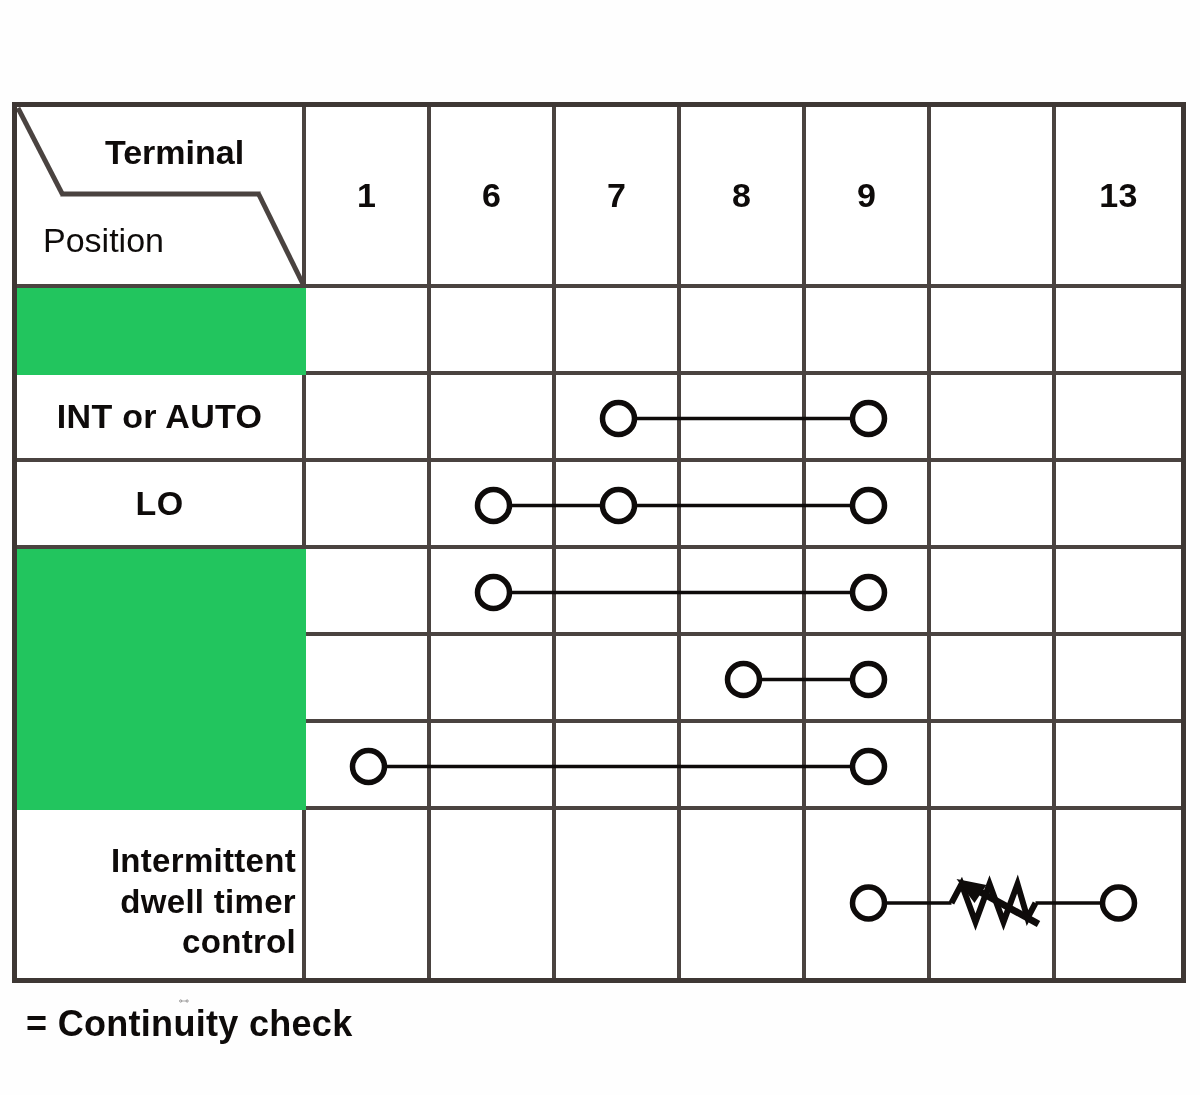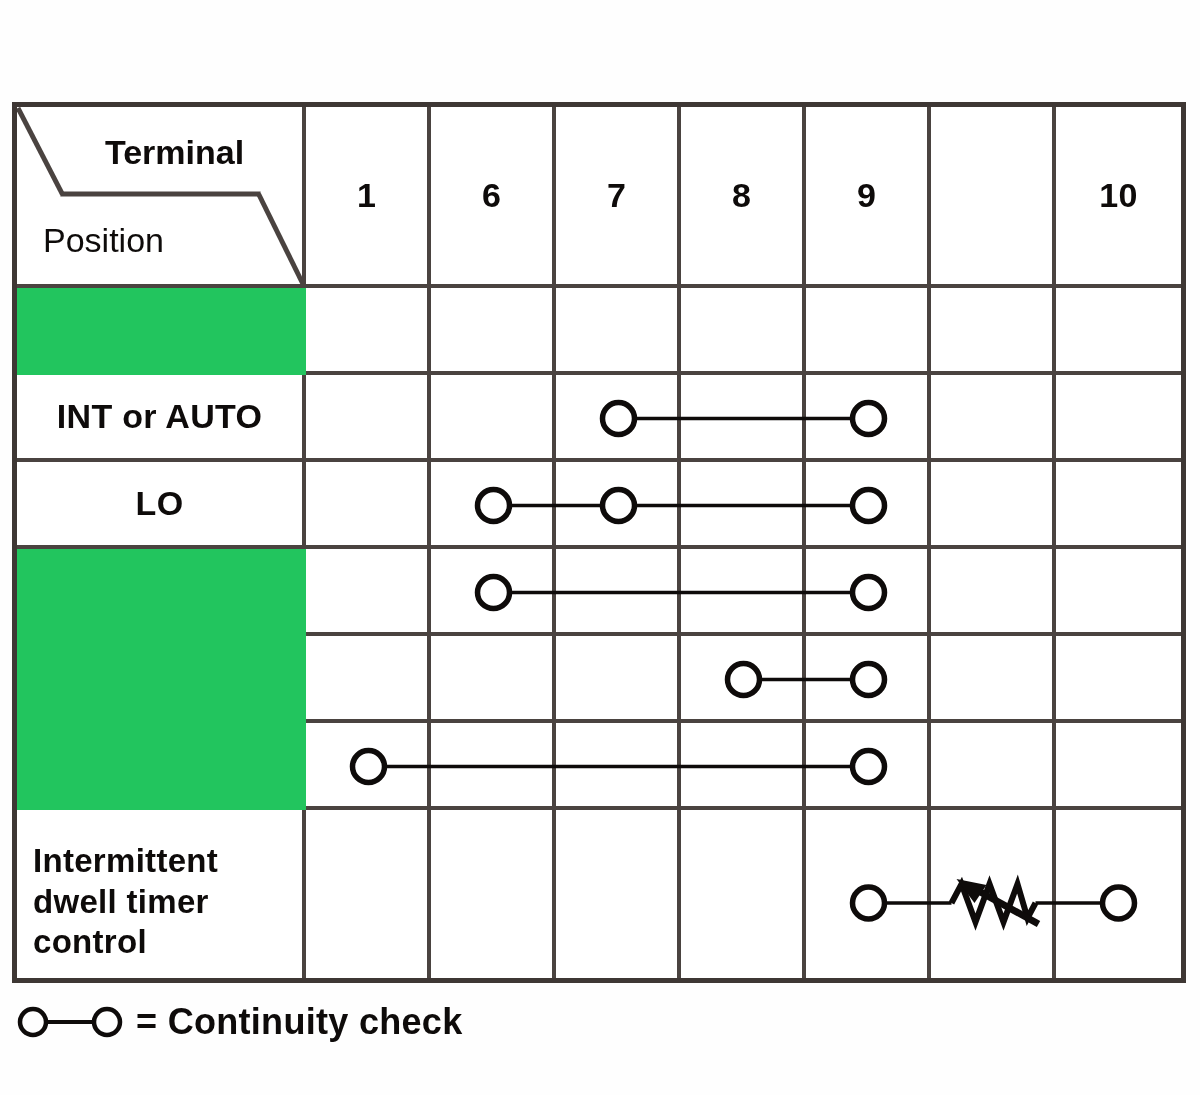--- a/index.html
+++ b/index.html
@@ -34,21 +34,21 @@
   .c1{grid-column:1}.c2{grid-column:2}.c3{grid-column:3}.c4{grid-column:4}
   .c5{grid-column:5}.c6{grid-column:6}.c7{grid-column:7}.c8{grid-column:8}
   .r1{grid-row:1}.r2{grid-row:2}.r3{grid-row:3}.r4{grid-row:4}
   .r5{grid-row:5}.r6{grid-row:6}.r7{grid-row:7}.r8{grid-row:8}
 
   .head, .label{
     font-weight:700;font-size:34px;letter-spacing:.3px;color:var(--ink);
   }
   .label.tall{
     font-size:33px;line-height:1.24;
-    justify-content:flex-start;text-align:left;
+    justify-content:flex-start;text-align:right;
     padding:16px 6px 0 16px;
     align-items:center;display:flex;
   }
   .label.tall .inner{width:100%;}
 
   
   .corner{display:block;}
   .corner svg{position:absolute;left:0;top:0;width:100%;height:100%;}
   .corner .corner-top{
     position:absolute;left:30px;right:0;top:26px;text-align:center;
@@ -58,21 +58,21 @@
     position:absolute;left:26px;top:114px;text-align:left;
     font-weight:400;font-size:34px;
   }
 
   
   #overlay{position:absolute;left:0;top:0;width:1200px;height:1095px;pointer-events:none;}
 
   
   .legend{
     position:absolute;left:16px;top:999px;height:46px;
-    display:flex;align-items:center;
+    display:flex;align-items:center;flex-direction:column;
   }
   .legend-text{
     font-weight:700;font-size:36px;letter-spacing:.3px;margin-left:10px;color:var(--ink);
   }
 </style>
 </head>
 <body>
 
 <div class="stage">
 
@@ -86,21 +86,21 @@
       </svg>
       <div class="corner-top">Terminal</div>
       <div class="corner-bottom">Position</div>
     </div>
     <div class="cell head r1 c2">1</div>
     <div class="cell head r1 c3">6</div>
     <div class="cell head r1 c4">7</div>
     <div class="cell head r1 c5">8</div>
     <div class="cell head r1 c6">9</div>
     <div class="cell head r1 c7"></div>
-    <div class="cell head r1 c8 nr">10</div>
+    <div class="cell head r1 c8 nr">13</div>
 
     <div class="cell label r4 c1">LO</div>
     <div class="cell label r3 c1">INT or AUTO</div>
     <div class="cell label tall r8 c1 nb">
       <div class="inner">Intermittent dwell timer control</div>
     </div>
 
   <div class="cell r2 c2"></div>
       <div class="cell r2 c3"></div>
       <div class="cell r2 c4"></div>

